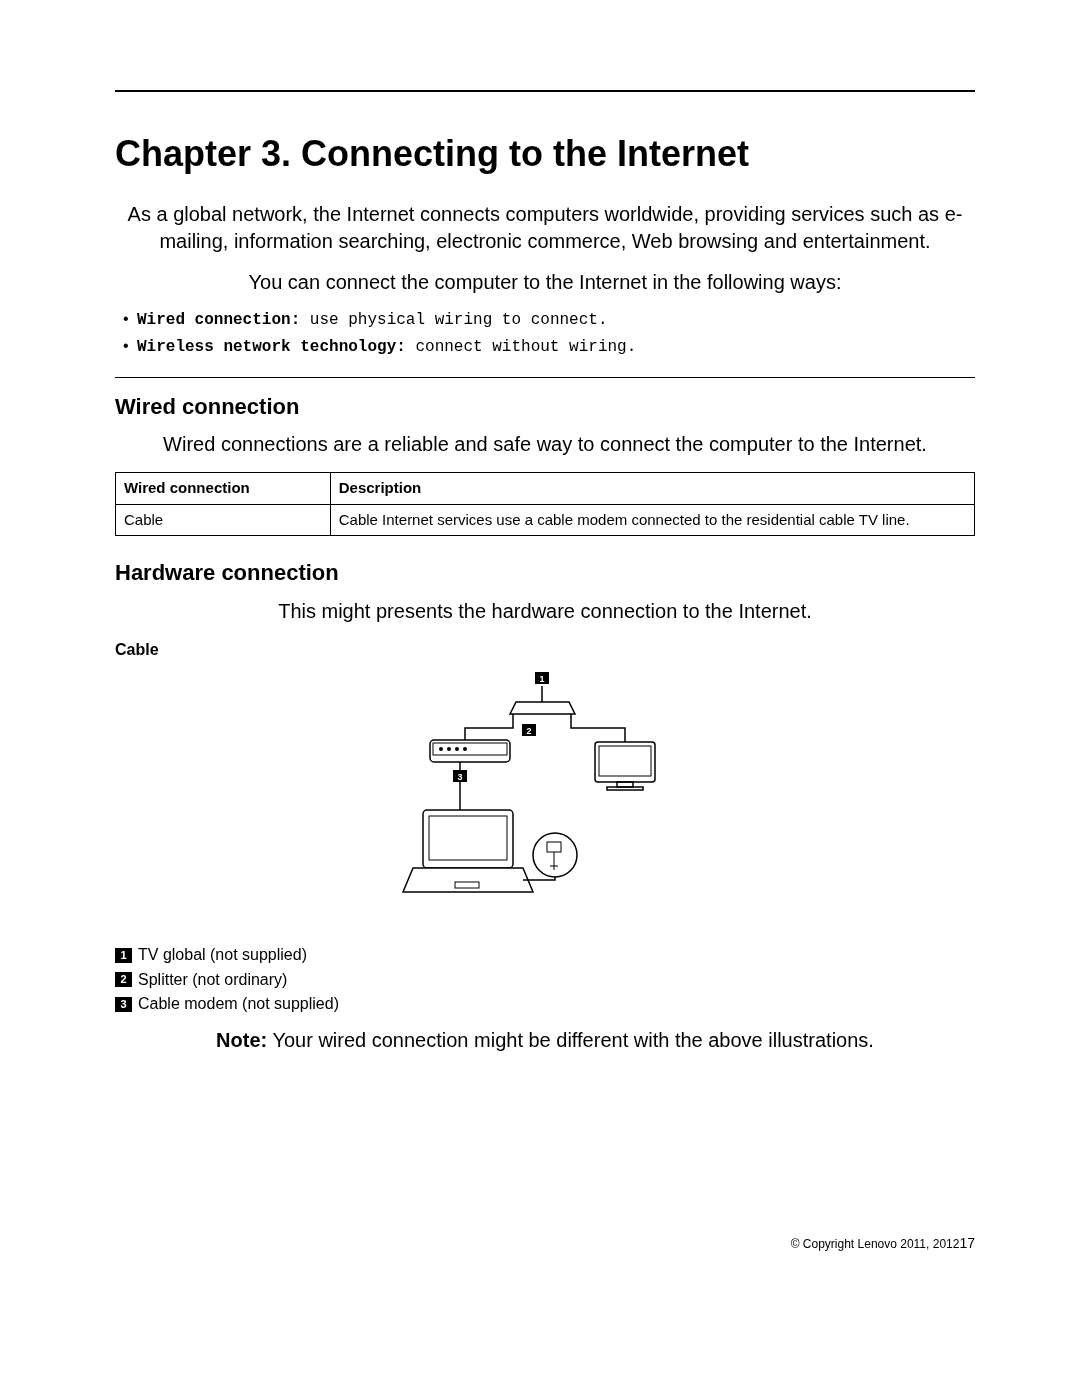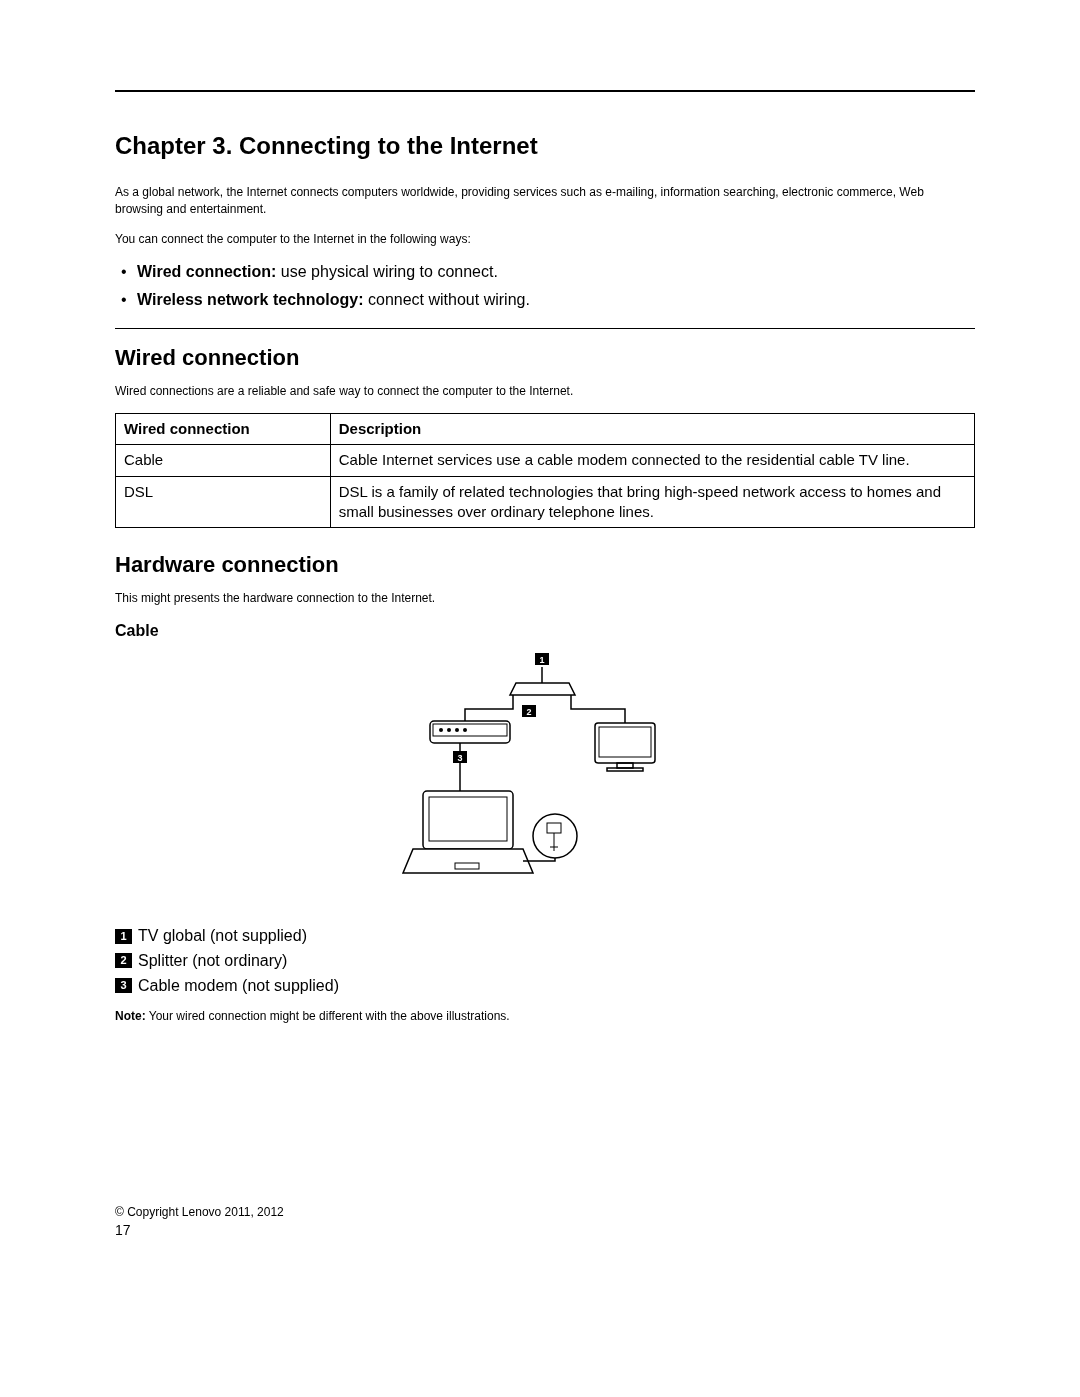--- a/index.html
+++ b/index.html
@@ -8,23 +8,23 @@
     font-size: 16px;
     color: #000;
     background: #fff;
     width: 1080px;
     margin: 0 auto;
     padding: 90px 105px 50px 115px;
     line-height: 1.35;
   }
   .rule { border-top: 2px solid #000; margin-bottom: 38px; }
   .thin-rule { border-top: 1px solid #000; margin: 18px 0 14px 0; }
-  h1.chapter-title { font-size: 24px; font-weight: bold; margin-bottom: 22px; }
-  p.body { margin-bottom: 14px; font-size: 12px; }
-  ul.bullets { list-style: none; margin: 6px 0 8px 0; }
+  h1.chapter-title { font-size: 36px; font-weight: bold; margin-bottom: 22px; }
+  p.body { margin-bottom: 14px; font-size: 20px; text-align: center; }
+  ul.bullets { list-style: none; margin: 6px 0 8px 0; font-family: Liberation Mono, monospace; }
   ul.bullets li { position: relative; padding-left: 22px; margin-bottom: 6px; }
   ul.bullets li::before { content: "•"; position: absolute; left: 6px; top: 0; }
   .bold-run { font-weight: bold; }
   h2.section-title { font-size: 22px; font-weight: bold; margin-bottom: 10px; }
   table.connections {
     width: 100%;
     border-collapse: collapse;
     margin: 8px 0 22px 0;
     font-size: 15px;
   }
@@ -41,23 +41,22 @@
   .legend { margin: 6px 0 12px 0; }
   .legend-row { display: flex; align-items: center; margin-bottom: 3px; }
   .legend-box {
     display: inline-flex; align-items: center; justify-content: center;
     width: 17px; height: 15px; background: #000; color: #fff;
     font-size: 11px; font-weight: bold; margin-right: 6px;
   }
   .footer {
     position: relative;
     margin-top: 180px;
-    display: flex; justify-content: flex-start; align-items: baseline;
+    display: flex; justify-content: flex-end; align-items: baseline;
     font-size: 12px;
-    flex-direction: column;
   }
   .footer .pagenum { font-weight: normal; font-size: 14px; }
 </style>
 </head>
 <body>
 
 <div class="rule"></div>
 
 <h1 class="chapter-title">Chapter 3.   Connecting to the Internet</h1>
 
@@ -82,24 +81,20 @@
   <thead>
     <tr>
       <th style="width:25%">Wired connection</th>
       <th>Description</th>
     </tr>
   </thead>
   <tbody>
     <tr>
       <td>Cable</td>
       <td>Cable Internet services use a cable modem connected to the residential cable TV line.</td>
-    </tr>
-    <tr>
-      <td>DSL</td>
-      <td>DSL is a family of related technologies that bring high-speed network access to homes and small businesses over ordinary telephone lines.</td>
     </tr>
   </tbody>
 </table>
 
 <h2 class="section-title">Hardware connection</h2>
 <p class="body">This might presents the hardware connection to the Internet.</p>
 
 <h3 class="subhead">Cable</h3>
 
 <div class="figure-wrap">

